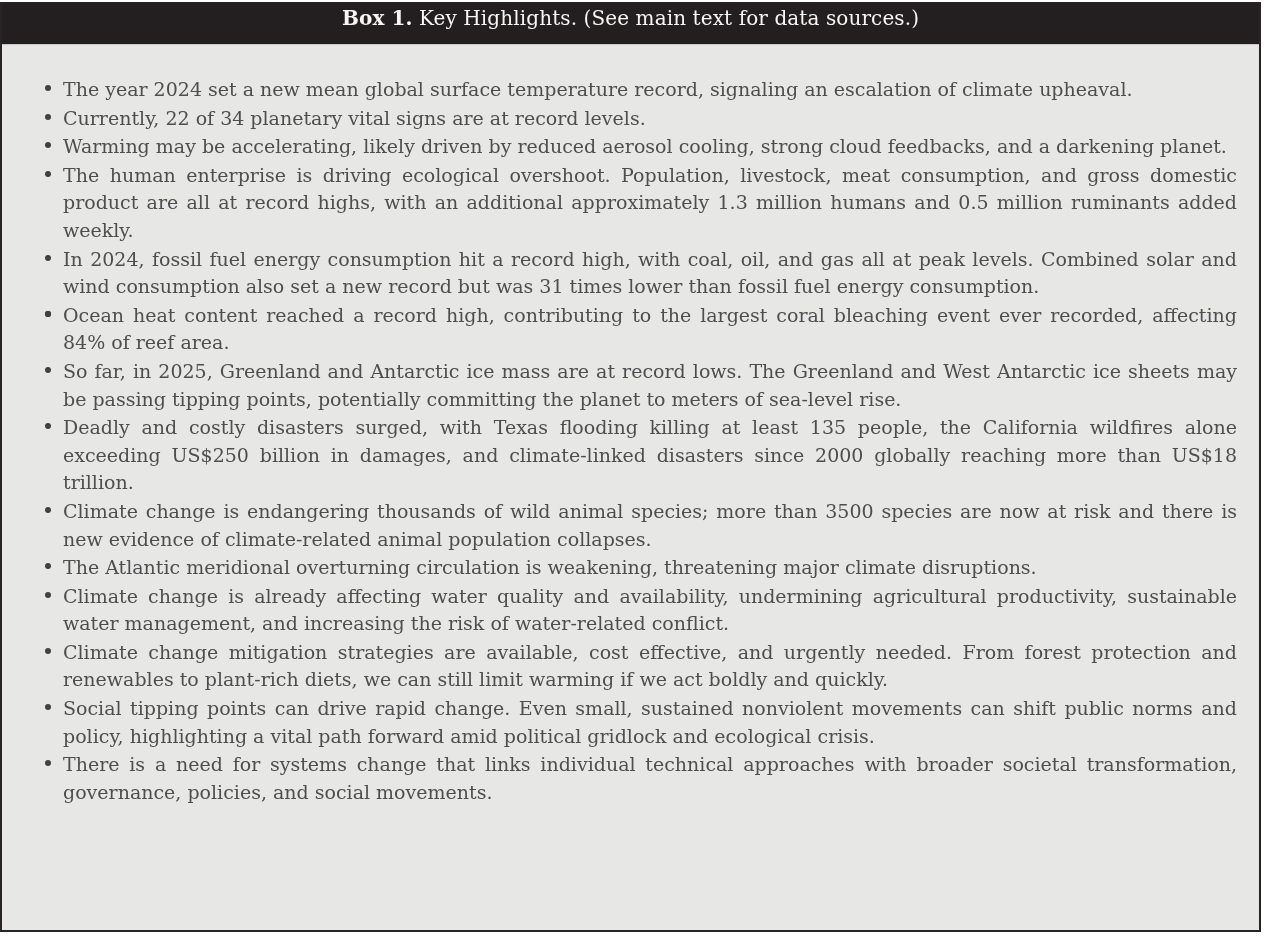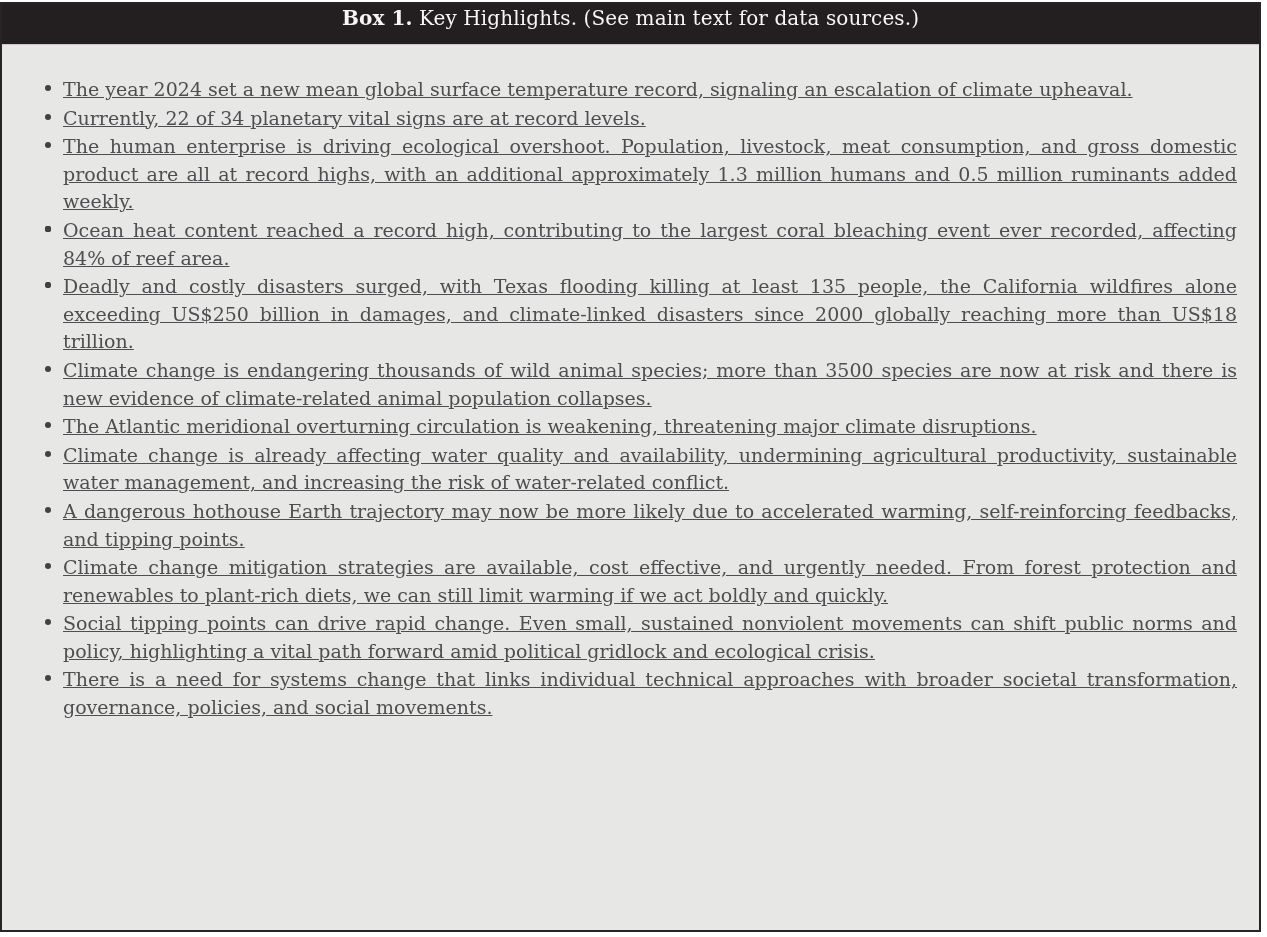--- a/index.html
+++ b/index.html
@@ -51,21 +51,20 @@
     padding: 0;
     font-size: 19px;
     line-height: 27.6px;
     color: #4e4e50;
   }
   ul.highlights li {
     position: relative;
     padding-left: 19px;
     margin: 0 0 1px 0;
     text-align: justify;
-    text-decoration: underline;
   }
   ul.highlights .bullet {
     position: absolute;
     left: 1px;
     top: 9px;
     width: 6px;
     height: 6px;
     border-radius: 50%;
     background: #414143;
   }
@@ -78,31 +77,31 @@
 
     <div class="box-header">
       <span class="box-label">Box 1.</span>
       <span class="box-title">Key Highlights. (See main text for data sources.)</span>
     </div>
 
     <div class="box-body">
       <ul class="highlights">
         <li><span class="bullet"></span><span>The year 2024 set a new mean global surface temperature record, signaling an escalation of climate upheaval.</span></li>
         <li><span class="bullet"></span><span>Currently, 22 of 34 planetary vital signs are at record levels.</span></li>
+        <li><span class="bullet"></span><span>Warming may be accelerating, likely driven by reduced aerosol cooling, strong cloud feedbacks, and a darkening planet.</span></li>
         <li><span class="bullet"></span><span>The human enterprise is driving ecological overshoot. Population, livestock, meat consumption, and gross domestic product are all at record highs, with an additional approximately 1.3 million humans and 0.5 million ruminants added weekly.</span></li>
-        <li><span class="bullet"></span></li>
+        <li><span class="bullet"></span><span>In 2024, fossil fuel energy consumption hit a record high, with coal, oil, and gas all at peak levels. Combined solar and wind consumption also set a new record but was 31 times lower than fossil fuel energy consumption.</span></li>
         <li><span class="bullet"></span></li>
         <li><span class="bullet"></span></li>
         <li><span class="bullet"></span><span>Ocean heat content reached a record high, contributing to the largest coral bleaching event ever recorded, affecting 84% of reef area.</span></li>
-        <li><span class="bullet"></span></li>
+        <li><span class="bullet"></span><span>So far, in 2025, Greenland and Antarctic ice mass are at record lows. The Greenland and West Antarctic ice sheets may be passing tipping points, potentially committing the planet to meters of sea-level rise.</span></li>
         <li><span class="bullet"></span><span>Deadly and costly disasters surged, with Texas flooding killing at least 135 people, the California wildfires alone exceeding US$250 billion in damages, and climate-linked disasters since 2000 globally reaching more than US$18 trillion.</span></li>
         <li><span class="bullet"></span><span>Climate change is endangering thousands of wild animal species; more than 3500 species are now at risk and there is new evidence of climate-related animal population collapses.</span></li>
         <li><span class="bullet"></span><span>The Atlantic meridional overturning circulation is weakening, threatening major climate disruptions.</span></li>
         <li><span class="bullet"></span><span>Climate change is already affecting water quality and availability, undermining agricultural productivity, sustainable water management, and increasing the risk of water-related conflict.</span></li>
-        <li><span class="bullet"></span><span>A dangerous hothouse Earth trajectory may now be more likely due to accelerated warming, self-reinforcing feedbacks, and tipping points.</span></li>
         <li><span class="bullet"></span><span>Climate change mitigation strategies are available, cost effective, and urgently needed. From forest protection and renewables to plant-rich diets, we can still limit warming if we act boldly and quickly.</span></li>
         <li><span class="bullet"></span><span>Social tipping points can drive rapid change. Even small, sustained nonviolent movements can shift public norms and policy, highlighting a vital path forward amid political gridlock and ecological crisis.</span></li>
         <li><span class="bullet"></span><span>There is a need for systems change that links individual technical approaches with broader societal transformation, governance, policies, and social movements.</span></li>
       </ul>
     </div>
 
   </div>
 </div>
 
 </body></html>

